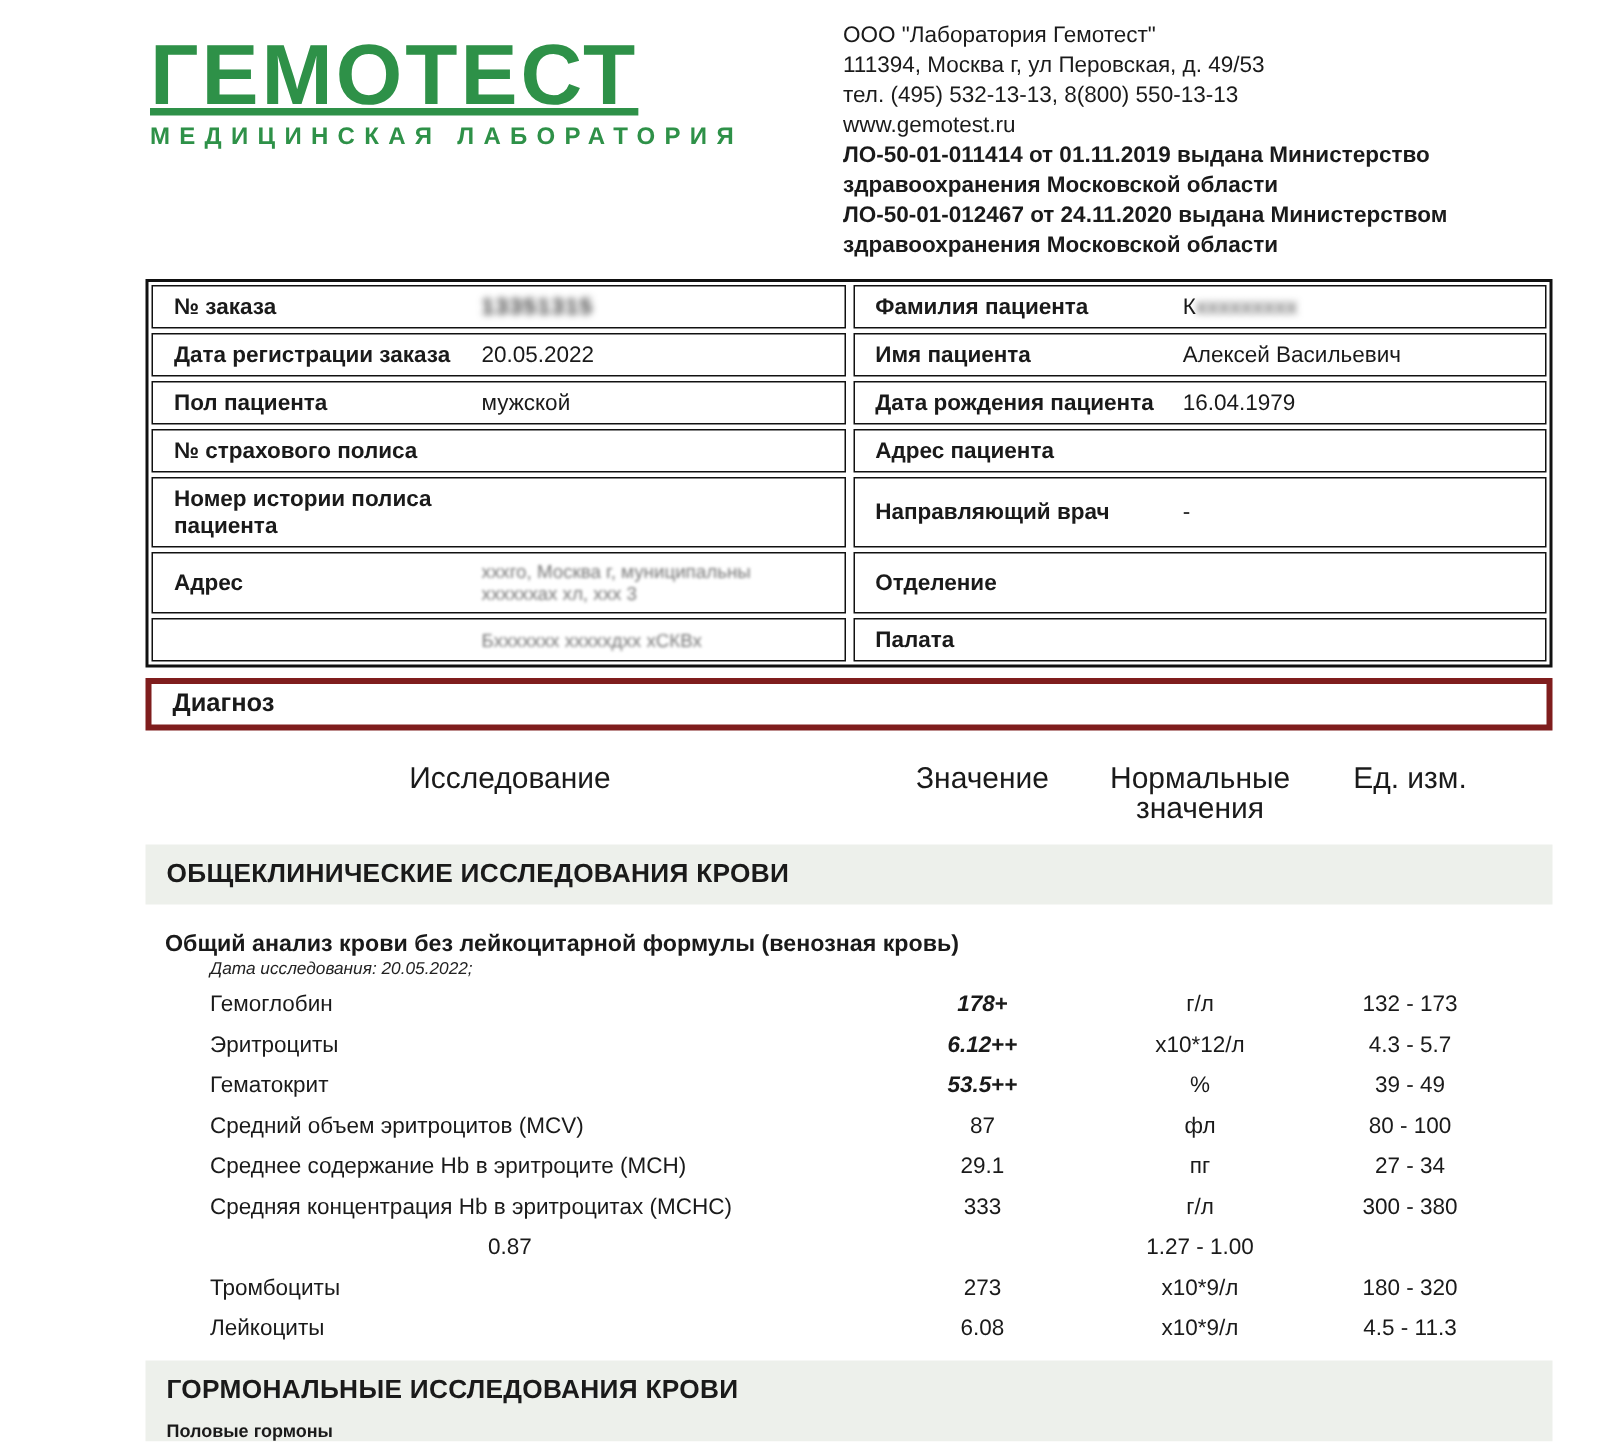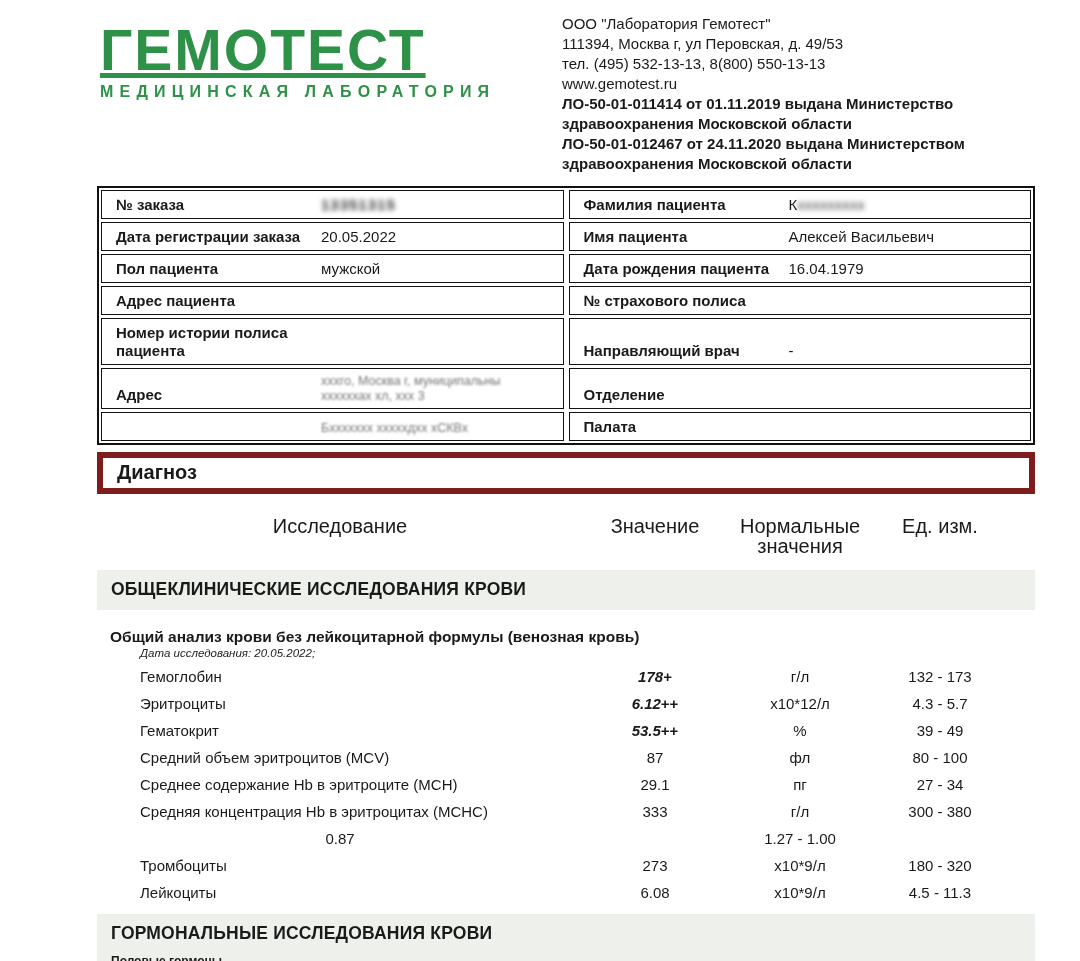--- a/index.html
+++ b/index.html
@@ -19,28 +19,28 @@
     font-size:16px; font-weight:700; letter-spacing:6.2px; margin-top:4px;
     color:var(--green); white-space:nowrap;
   }
   .contact-block { margin-left:62px; width:470px; font-size:15px; line-height:20px; }
   .contact-line { font-weight:400; }
   .license-line { font-weight:700; }
   
   .p-table { margin:12px 45px 0 97px; border:2px solid #111; padding:2px; background:#fff; }
   .prow { display:flex; gap:5px; }
   .prow + .prow { margin-top:3px; }
-  .pcell { border:1px solid #111; flex:1 1 50%; display:flex; padding:4px 12px 4px 14px; min-height:27px; align-items:flex-end; }
+  .pcell { border:1px solid #111; flex:1 1 50%; display:flex; padding:4px 12px 4px 14px; min-height:27px; align-items:center; }
   .plabel { width:205px; flex:0 0 205px; font-weight:700; font-size:15px; line-height:18px; padding-top:1px; }
   .pvalue { flex:1; font-size:15px; line-height:18px; padding-top:1px; }
   .blur-strong { filter:blur(2.6px); font-weight:700; letter-spacing:1px; color:#333; }
   .blur-med { filter:blur(2.4px); color:#444; }
   .blur-soft { filter:blur(1.1px); color:#777; font-size:12.5px; line-height:15px; }
   .pv-initial { font-weight:400; }
-  .diag-box { margin:7px 45px 0 97px; border:6px solid #7f1d1d; padding:3px 12px 4px 14px; font-weight:700; font-size:20px; }
+  .diag-box { margin:7px 45px 0 97px; border:4px solid #7f1d1d; padding:3px 12px 4px 14px; font-weight:700; font-size:17px; }
   
   .results { margin:14px 45px 0 97px; }
   .cols-grid { display:grid; grid-template-columns:460px 170px 120px 160px; margin-left:13px; }
   .th { font-weight:400; font-size:20px; text-align:center; line-height:20px; padding:8px 0 6px 0; }
   .th-name { }
   .th-norm { width:120px; justify-self:center; }
   .sec-band { background:var(--band); padding:9px 14px 10px 14px; margin-top:8px; }
   .sec-title { font-weight:700; font-size:17.5px; letter-spacing:0.2px; }
   .sec-group { font-weight:700; font-size:12px; margin-top:10px; }
   .sub-title { font-weight:700; font-size:15.5px; margin:18px 0 1px 13px; }
@@ -99,25 +99,25 @@
             <div class="plabel">Пол пациента</div>
             <div class="pvalue"><span>мужской</span></div>
           </div>
           <div class="pcell">
             <div class="plabel">Дата рождения пациента</div>
             <div class="pvalue"><span>16.04.1979</span></div>
           </div>
         </div>
         <div class="prow">
           <div class="pcell">
+            <div class="plabel">№ страхового полиса</div>
+            <div class="pvalue"></div>
+          </div>
+          <div class="pcell">
             <div class="plabel">Адрес пациента</div>
-            <div class="pvalue"></div>
-          </div>
-          <div class="pcell">
-            <div class="plabel">№ страхового полиса</div>
             <div class="pvalue"></div>
           </div>
         </div>
         <div class="prow">
           <div class="pcell">
             <div class="plabel">Номер истории полиса пациента</div>
             <div class="pvalue"></div>
           </div>
           <div class="pcell">
             <div class="plabel">Направляющий врач</div>

